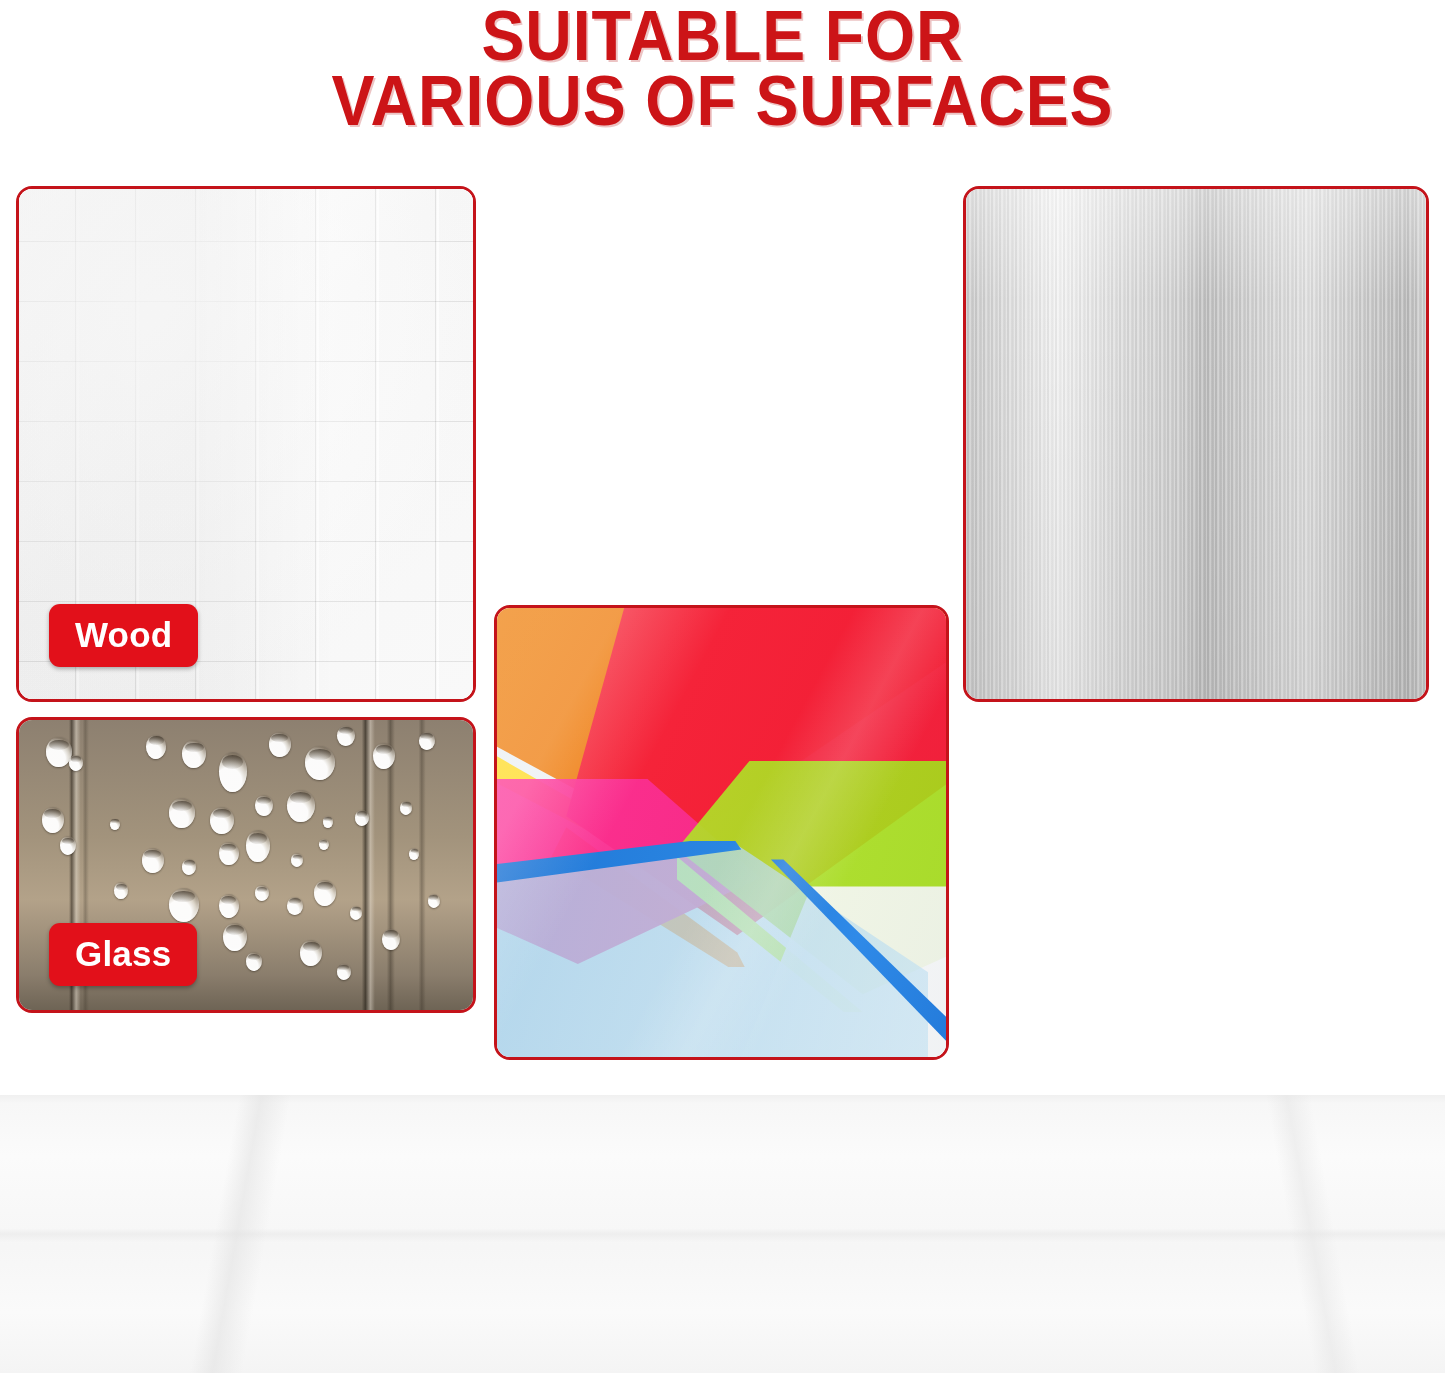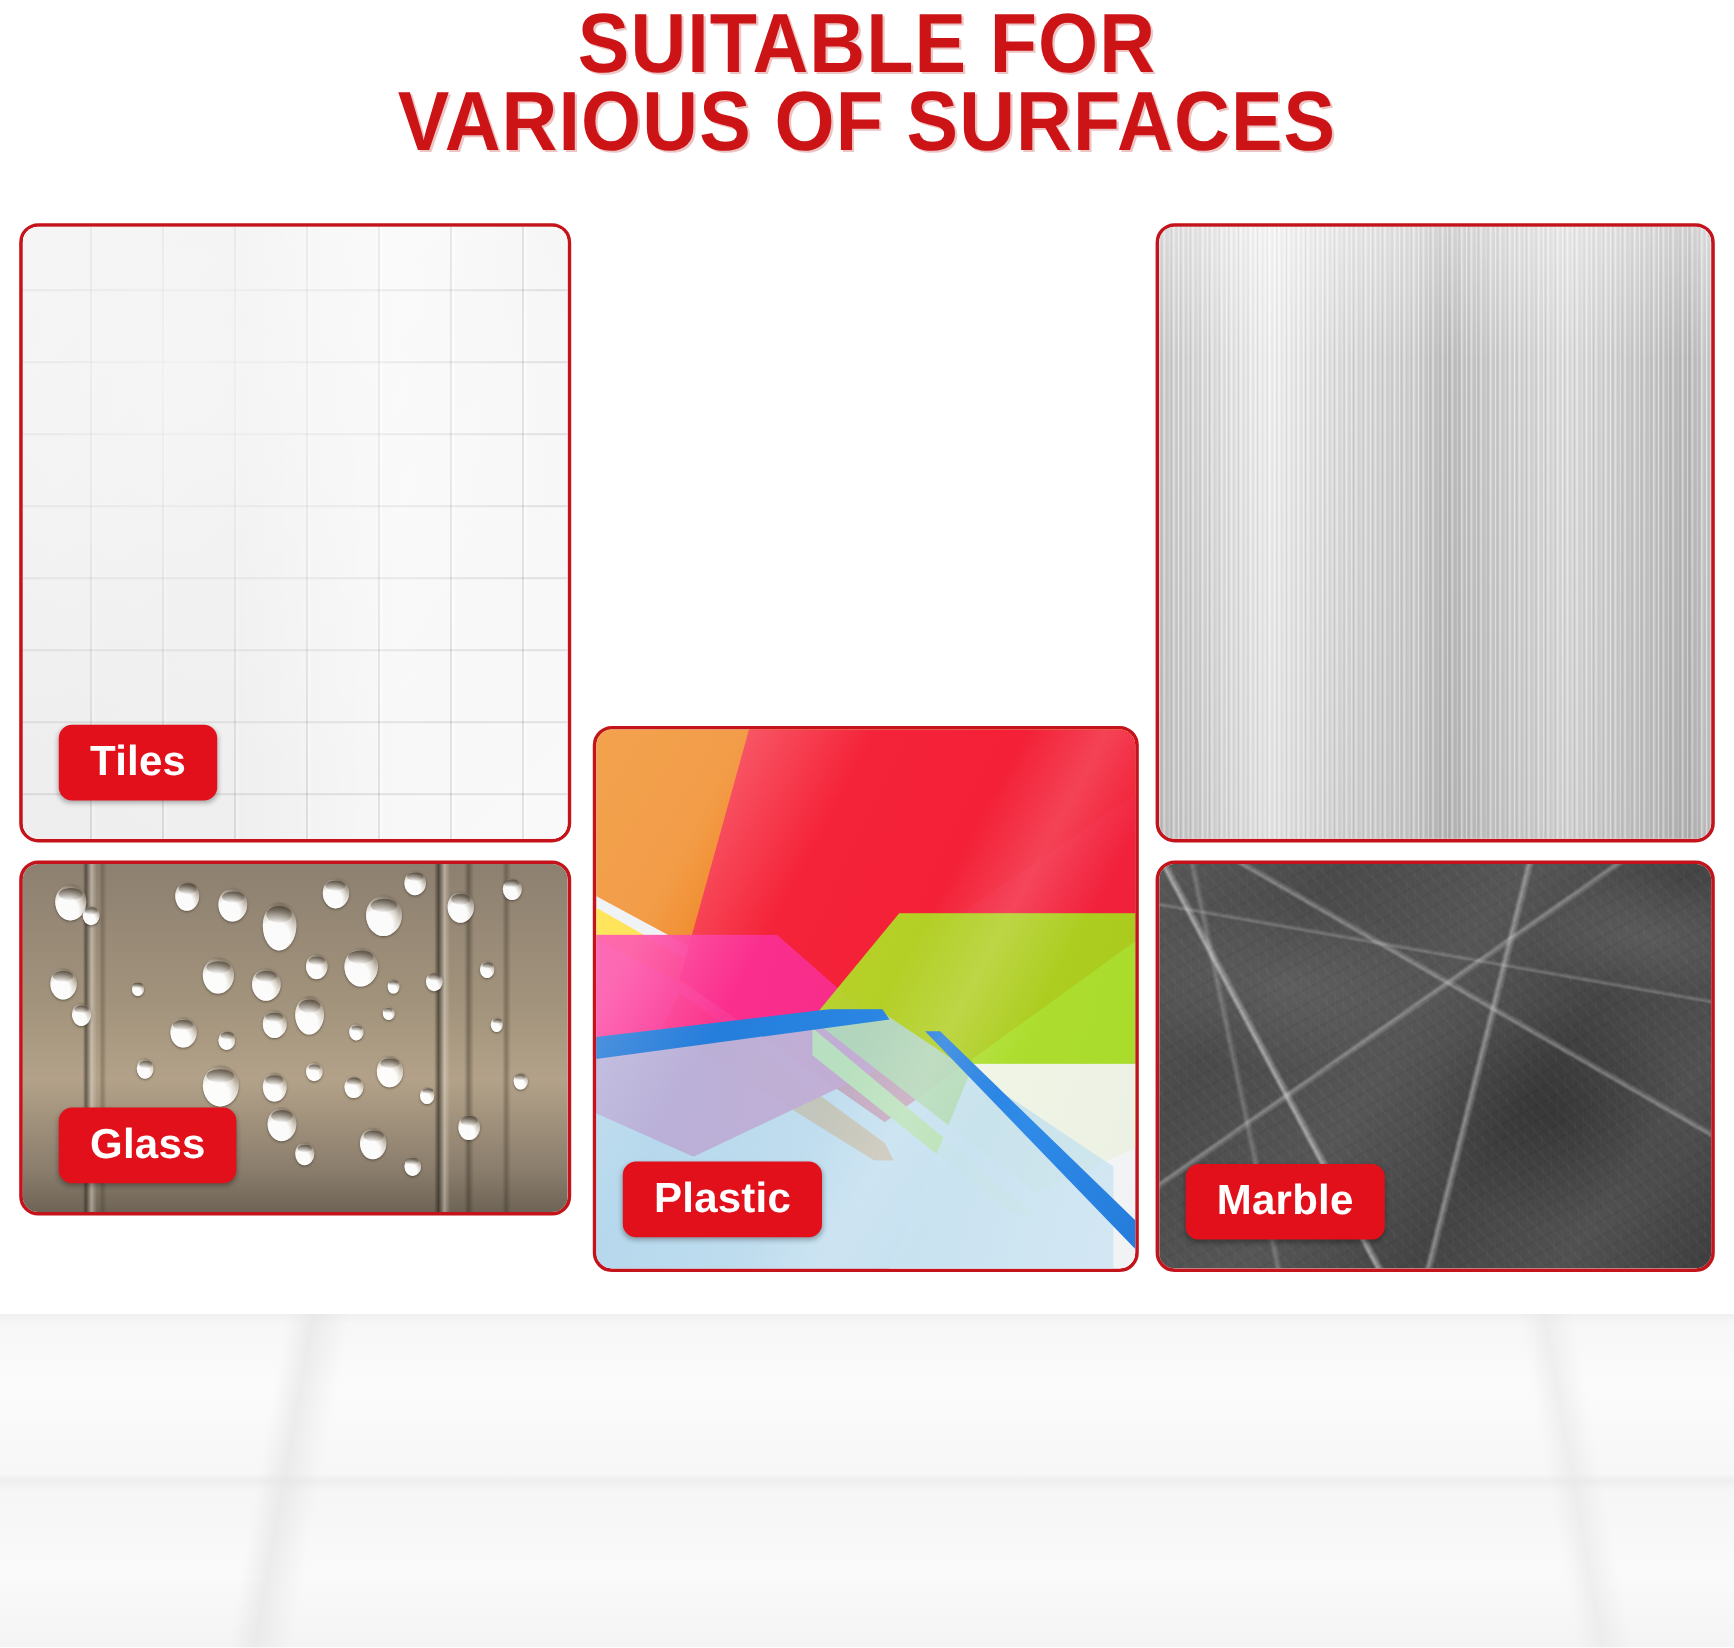--- a/index.html
+++ b/index.html
@@ -300,21 +300,21 @@
 
 <div class="headline">
   <span class="headline-line">SUITABLE FOR</span>
   <span class="headline-line">VARIOUS OF SURFACES</span>
 </div>
 
 <div class="panels">
 
   <div class="panel panel--tiles">
     <div class="tex tex-tiles"></div>
-    <div class="badge badge--tiles">Tiles</div>
+    <div class="badge badge--tiles">Wood</div>
   </div>
 
 
   <div class="panel panel--metal">
     <div class="tex tex-metal"></div>
   </div>
 
   <div class="panel panel--plastic">
     <div class="tex tex-plastic">
       <div class="sheet sheet-orange"></div>
@@ -323,21 +323,20 @@
       <div class="sheet sheet-red-edge"></div>
       <div class="sheet sheet-pink"></div>
       <div class="sheet sheet-green"></div>
       <div class="sheet sheet-green-edge"></div>
       <div class="sheet sheet-clear"></div>
       <div class="sheet sheet-blue"></div>
       <div class="sheet sheet-blue-edge"></div>
       <div class="sheet sheet-blue-edge2"></div>
       <div class="plastic-gloss"></div>
     </div>
-    <div class="badge badge--plastic">Plastic</div>
   </div>
 
   <div class="panel panel--glass">
     <div class="tex tex-glass">
       <div class="glass-streaks"></div>
       <div class="drop" style="left:6%;  top:6%;   width:26px; height:30px;"></div>
       <div class="drop" style="left:11%; top:12%;  width:14px; height:16px;"></div>
       <div class="drop" style="left:28%; top:5%;   width:20px; height:24px;"></div>
       <div class="drop" style="left:36%; top:7%;   width:24px; height:28px;"></div>
       <div class="drop" style="left:44%; top:11%;  width:28px; height:40px;"></div>
@@ -375,23 +374,16 @@
       <div class="drop" style="left:50%; top:80%;  width:16px; height:19px;"></div>
       <div class="drop" style="left:62%; top:76%;  width:22px; height:26px;"></div>
       <div class="drop" style="left:70%; top:84%;  width:14px; height:16px;"></div>
       <div class="drop" style="left:80%; top:72%;  width:18px; height:21px;"></div>
       <div class="drop" style="left:90%; top:60%;  width:12px; height:14px;"></div>
       <div class="drop" style="left:86%; top:44%;  width:10px; height:12px;"></div>
     </div>
     <div class="badge badge--glass">Glass</div>
   </div>
 
-  <div class="panel panel--marble">
-    <div class="tex tex-marble">
-      <div class="marble-veins"></div>
-      <div class="marble-grain"></div>
-    </div>
-    <div class="badge badge--marble">Marble</div>
-  </div>
 
 </div>
 
 <div class="bottom-surface"></div>
 
 </body></html>

